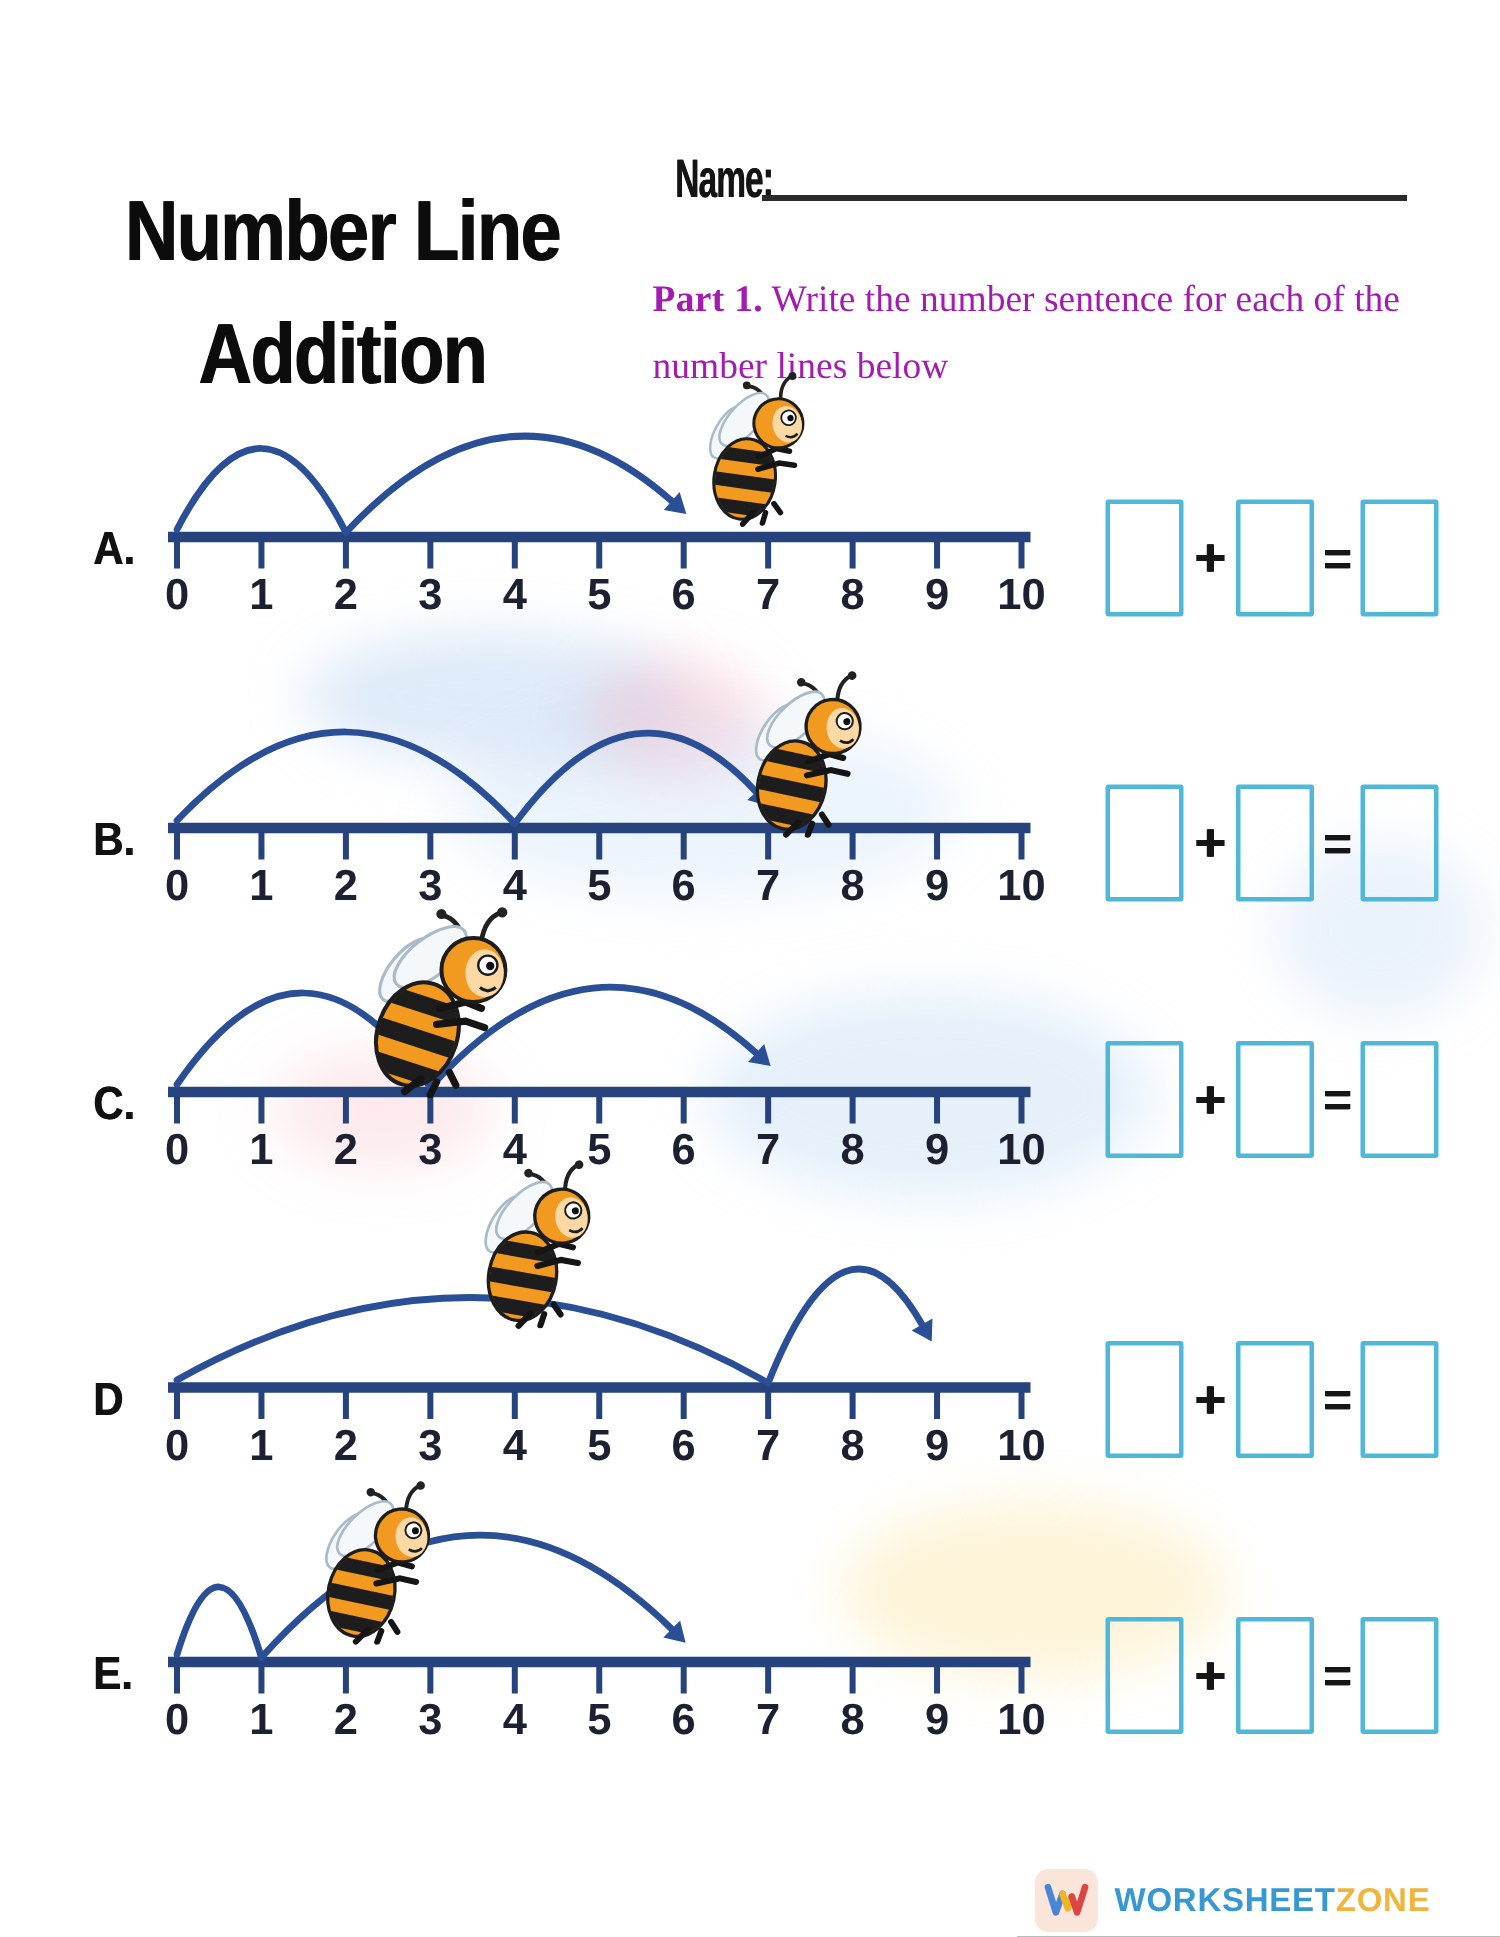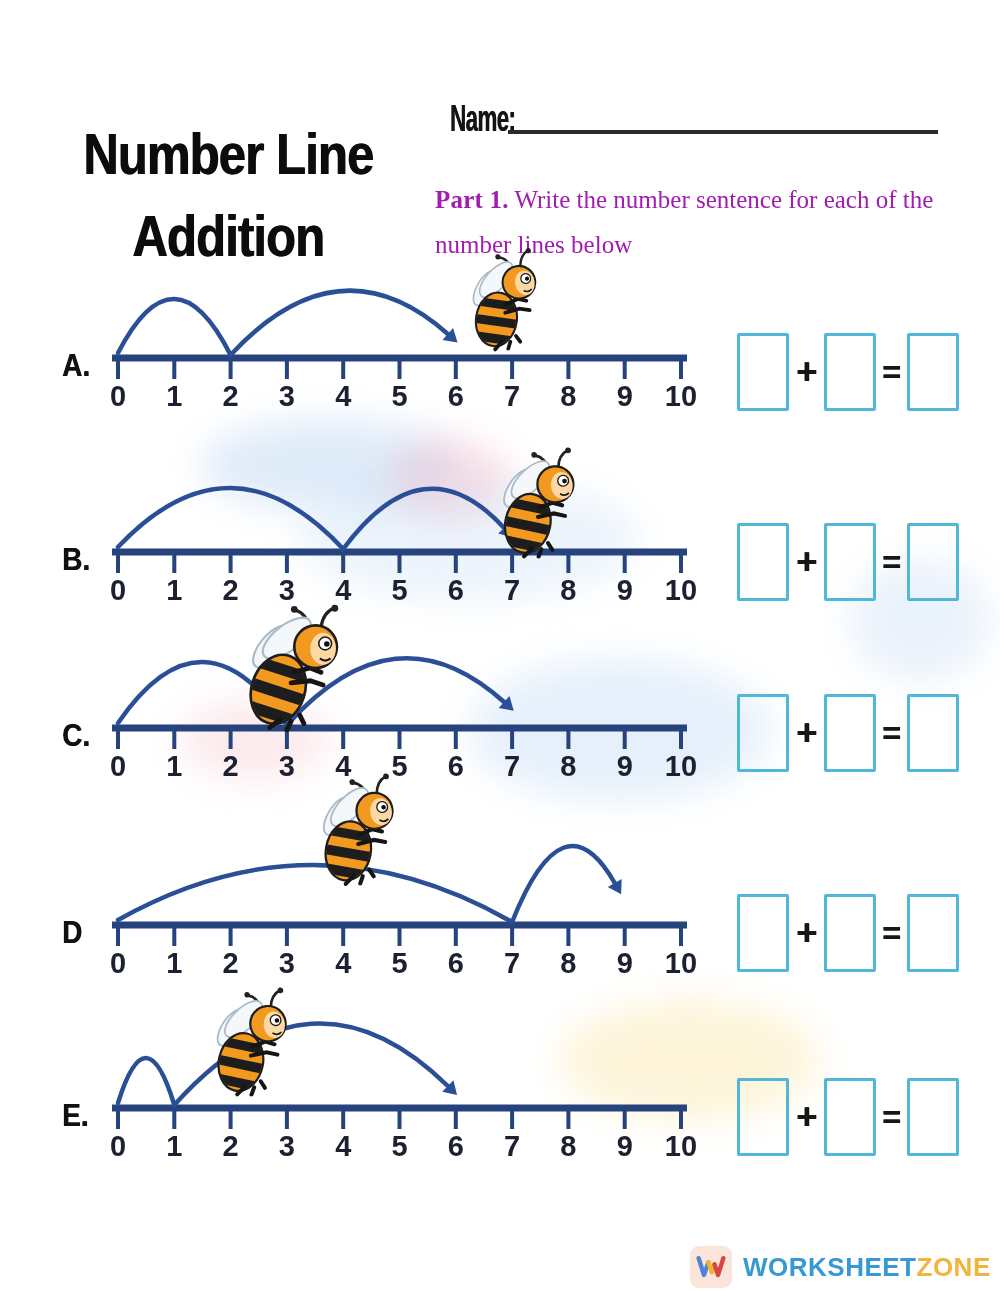--- a/index.html
+++ b/index.html
@@ -47,21 +47,21 @@
     font-weight:bold;font-size:36px;color:#161616;margin:0 7px;line-height:1;
     text-shadow:.8px 0 0 currentColor;
   }
   .eq-op.eq{font-size:32px;margin:0 6px;}
   
   .footer{position:absolute;left:690px;top:1246px;display:flex;align-items:center;gap:11px;}
   .logo-badge{
     width:42px;height:42px;border-radius:9px;background:var(--logobg,#fbe4d9);
     display:flex;align-items:center;justify-content:center;
   }
-  .brand{font-weight:bold;font-size:26px;letter-spacing:.5px;white-space:nowrap;}
+  .brand{font-weight:bold;font-size:22px;letter-spacing:.5px;white-space:nowrap;}
   .brand .b1{color:var(--brandblue,#3798d4);}
   .brand .b2{color:var(--brandorange,#f0b53e);}
 </style>
 </head>
 <body>
 
 <div class="page">
 
   <div class="blob" style="left:200px;top:420px;width:260px;height:90px;background:rgba(150,190,235,.30);"></div>
   <div class="blob" style="left:390px;top:440px;width:120px;height:80px;background:rgba(245,170,185,.35);"></div>

